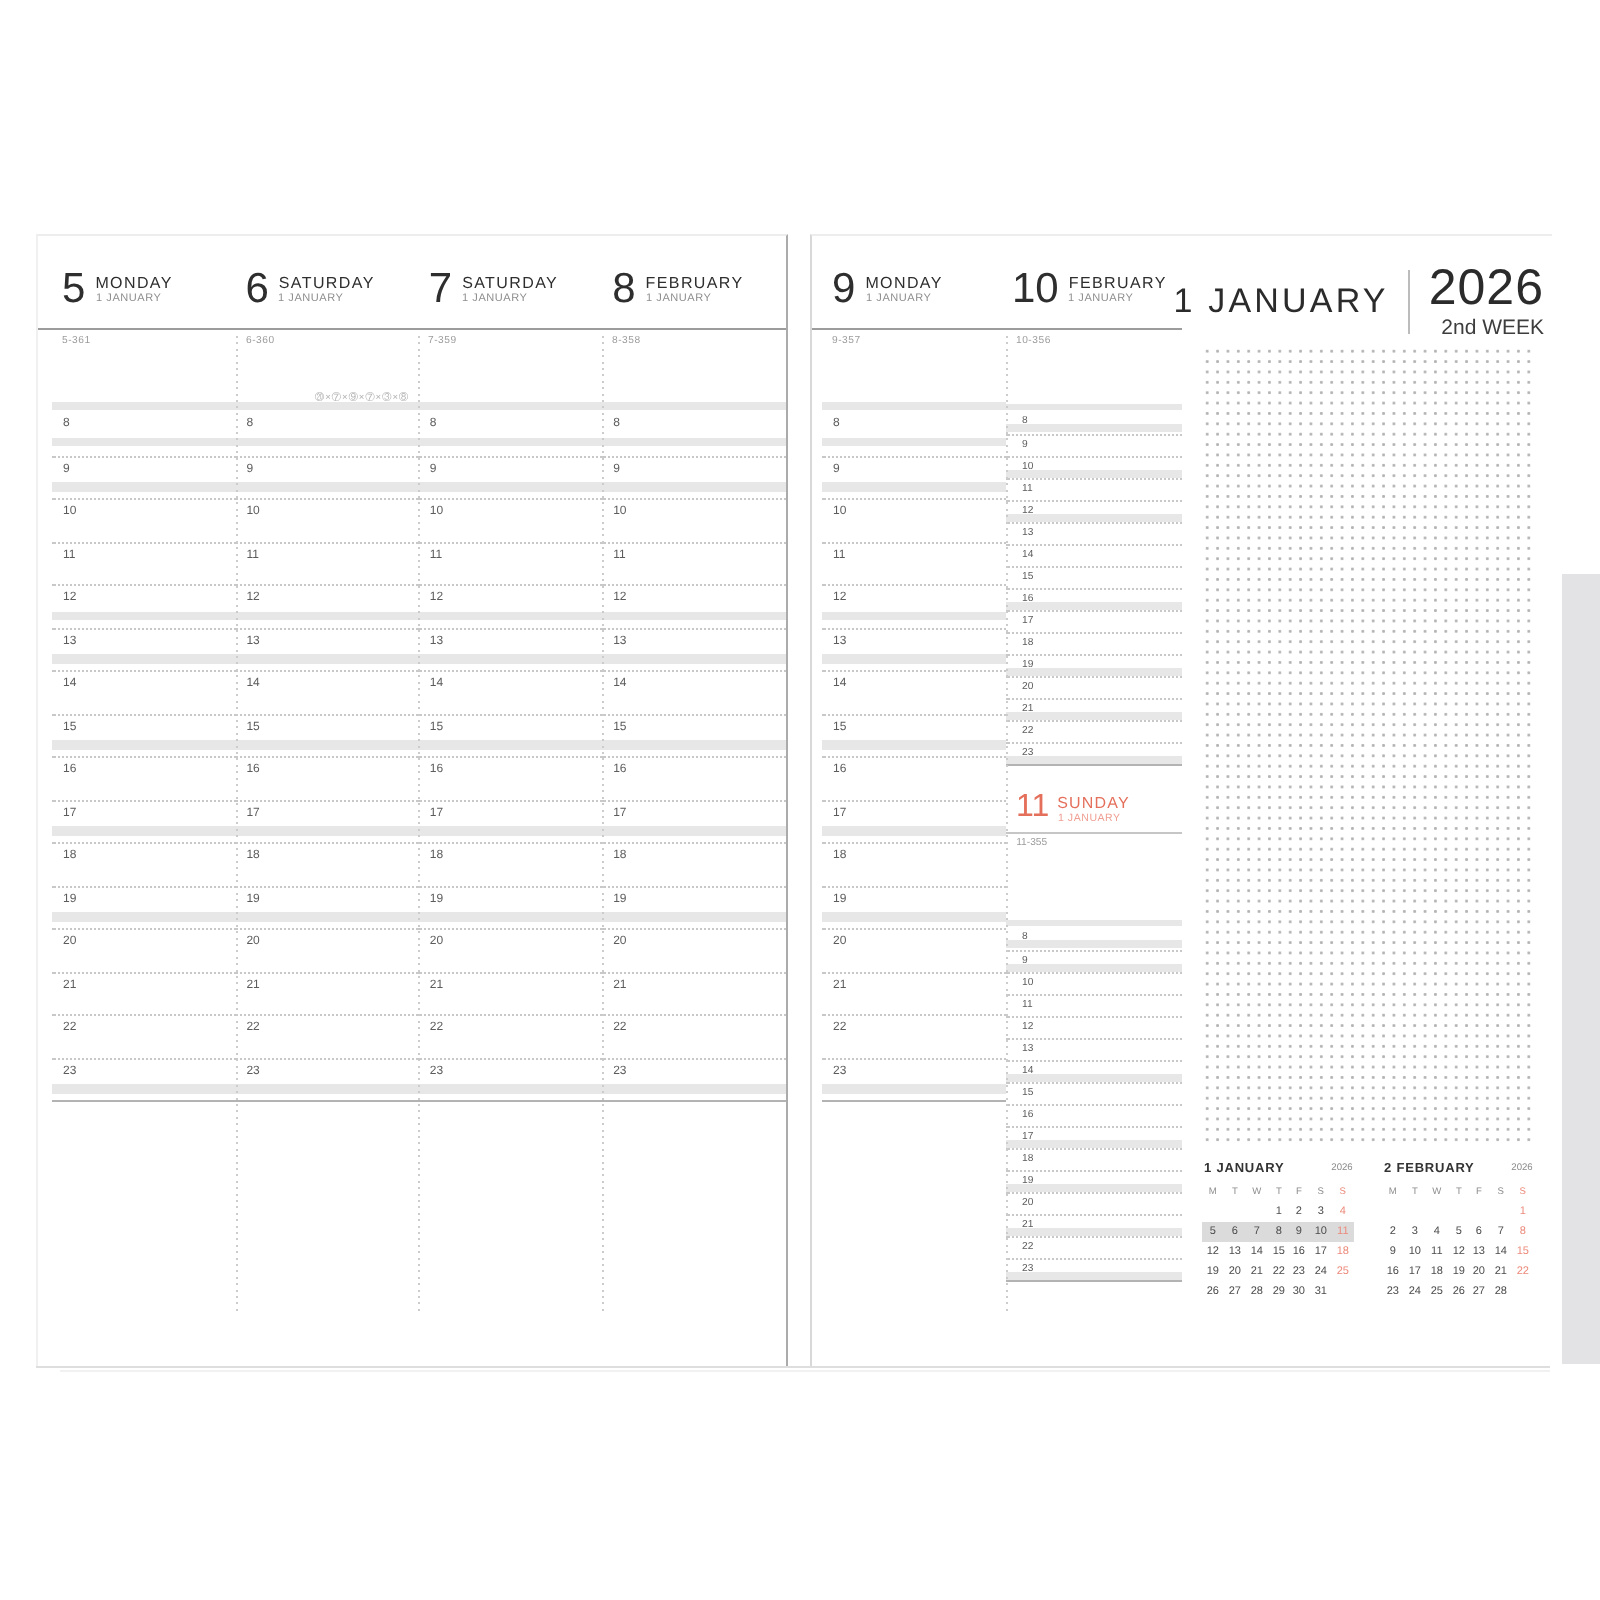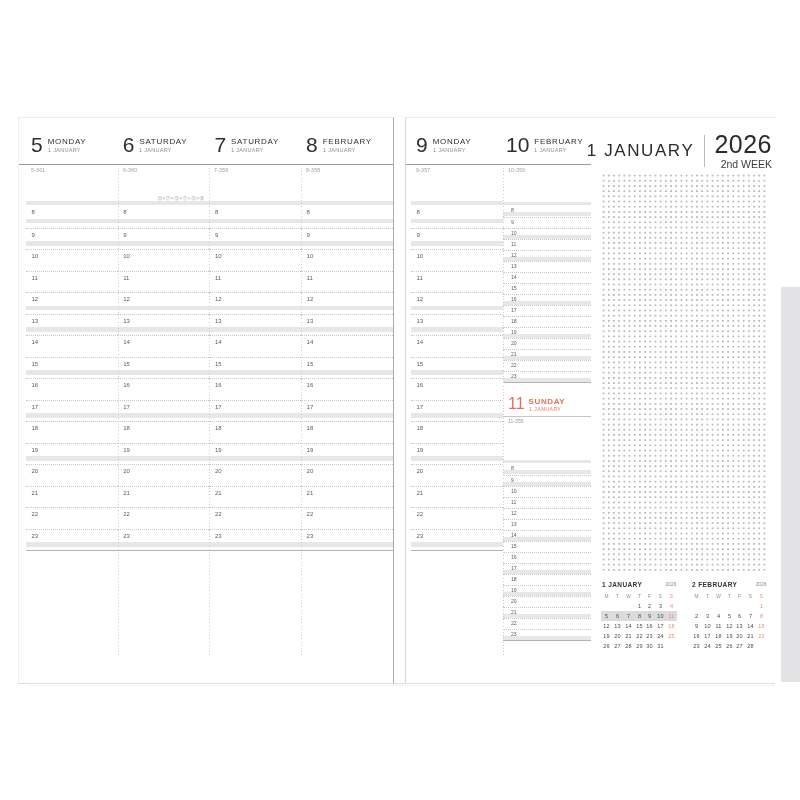--- a/index.html
+++ b/index.html
@@ -51,21 +51,21 @@
 
   
   .dots{position:absolute;left:195px;top:55px;width:166px;height:398px;
     background-image:radial-gradient(circle,#b4b4b4 0.6px,rgba(0,0,0,0) 0.85px);
     background-size:5.2px 5.2px;}
 
   
   .sun-block{position:absolute;left:97px;top:278px;width:88px;}
   .sun-head{display:flex;gap:4px;padding-left:5px;}
   .sun-num{font-size:16px;line-height:1;}
-  .sun-meta{padding-top:1px;font-weight:bold;}
+  .sun-meta{padding-top:1px;}
   .sun-name{font-size:8px;letter-spacing:.6px;}
   .sun-date{font-size:6px;transform:scale(.88);transform-origin:left top;margin-top:1px;letter-spacing:.3px;}
   .sun-rule{height:1px;background:#c6c6c6;margin-top:3px;}
   .sun-doy{padding-left:6px;margin-top:2px;font-size:6px;transform:scale(.85);transform-origin:left top;color:#9c9c9c;}
 
   
   .mcal{position:absolute;top:463px;width:76px;}
   .mcal-head{display:flex;justify-content:space-between;align-items:baseline;margin-bottom:3px;padding:0 1px;}
   .mcal-title{font-size:6.5px;font-weight:bold;letter-spacing:.4px;color:#333;}
   .mcal-year{font-size:6px;transform:scale(.8);transform-origin:right top;color:#8a8a8a;}

